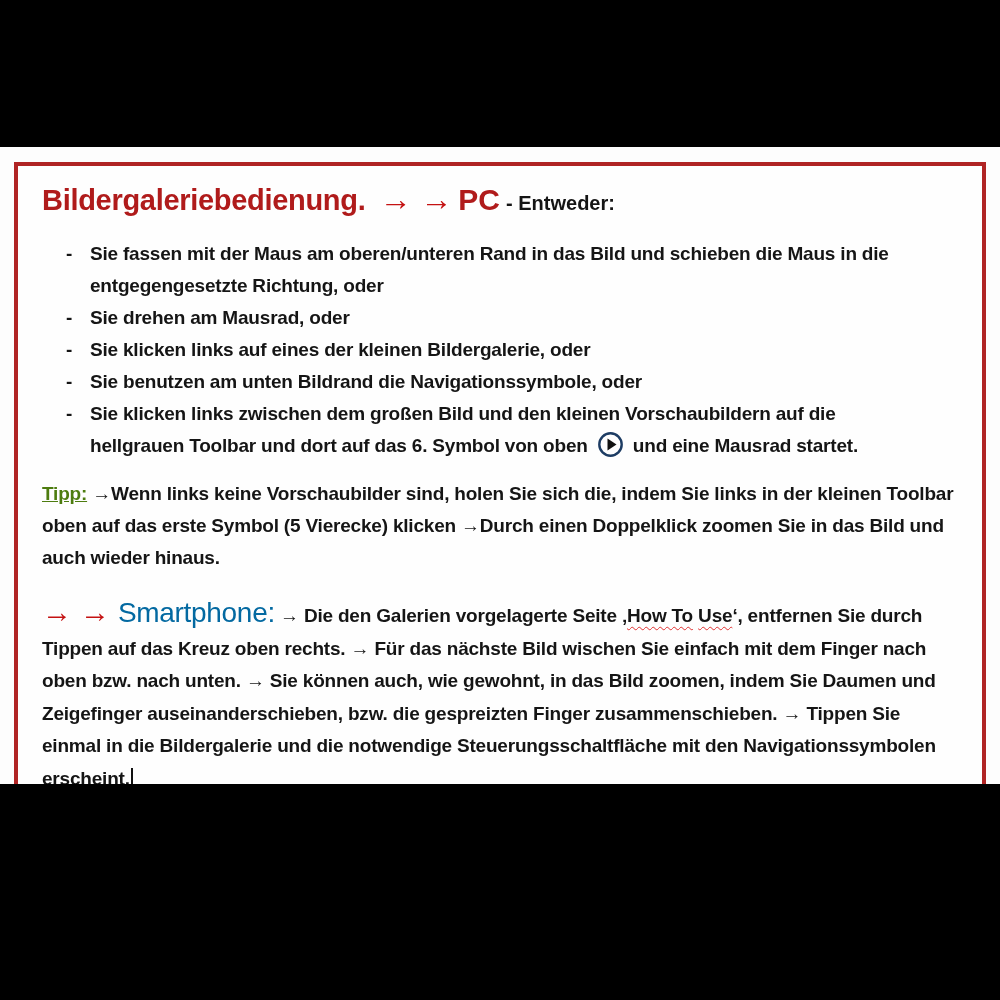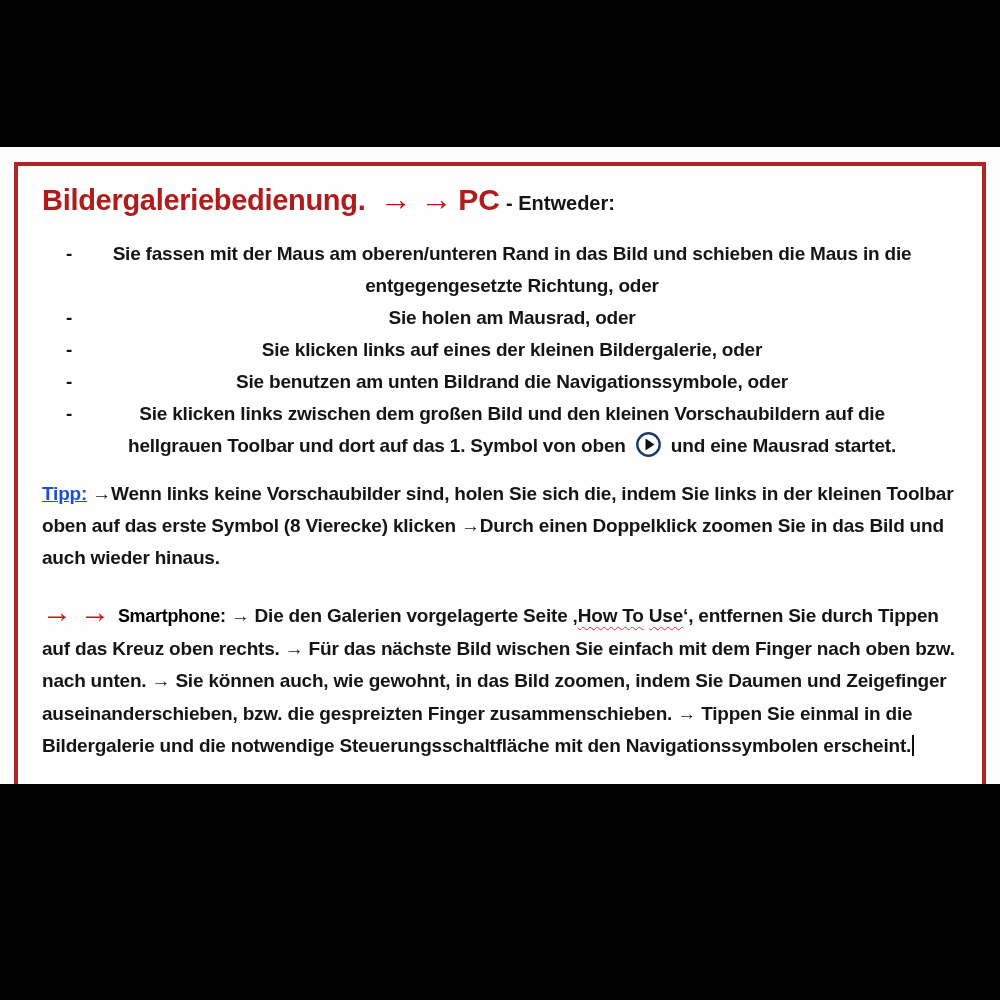--- a/index.html
+++ b/index.html
@@ -35,34 +35,34 @@
   .h-suffix{font-size:20px;font-weight:700;color:#151515;padding-left:6px;}
   .bullet-list{margin:0;padding:0 28px 0 26px;}
   .bullet-item{
     display:flex;
     font-size:19px;font-weight:700;
     line-height:32px;
     letter-spacing:-0.2px;
     color:#151515;
   }
   .bullet-marker{width:24px;flex:0 0 24px;}
-  .bullet-text{flex:1;max-width:890px;text-align:center;}
+  .bullet-text{flex:1;max-width:890px;}
   .rich-para{
     font-size:19px;font-weight:700;
     line-height:32px;
     letter-spacing:-0.2px;
     color:#151515;
     margin:16px 4px 0 2px;
     max-width:948px;
   }
   .rich-para.smartphone{margin-top:22px;line-height:32.5px;}
-  .s-red{color:#1d4ed8;text-decoration:underline;}
+  .s-red{color:#4d7c0f;text-decoration:underline;}
   .s-arrow{color:#151515;}
   .s-big-red-arrow{font-size:30px;font-weight:700;color:#c41212;}
-  .s-big-darkred{font-size:18px;font-weight:700;color:#000000;letter-spacing:-0.3px;}
+  .s-big-darkred{font-size:28px;font-weight:400;color:#0369a1;letter-spacing:-0.3px;}
   .s-squiggle{
     text-decoration-line:underline;
     text-decoration-style:wavy;
     text-decoration-color:#e03030;
     text-decoration-thickness:1px;
     text-underline-offset:4px;
     margin-top:15px;
   }
   .play-icon{
     display:inline-block;
@@ -97,40 +97,40 @@
         <span class="h-title">Bildergaleriebedienung.</span><span class="h-arrows">→ →</span><span class="h-platform">PC</span><span class="h-suffix">- Entweder:</span>
       </div>
 
       <div class="bullet-list">
           <div class="bullet-item">
             <span class="bullet-marker">-</span>
             <span class="bullet-text"><span>Sie fassen mit der Maus am oberen/unteren Rand in das Bild und schieben die Maus in die entgegengesetzte Richtung, oder</span></span>
           </div>
           <div class="bullet-item">
             <span class="bullet-marker">-</span>
-            <span class="bullet-text"><span>Sie holen am Mausrad, oder</span></span>
+            <span class="bullet-text"><span>Sie drehen am Mausrad, oder</span></span>
           </div>
           <div class="bullet-item">
             <span class="bullet-marker">-</span>
             <span class="bullet-text"><span>Sie klicken links auf eines der kleinen Bildergalerie, oder</span></span>
           </div>
           <div class="bullet-item">
             <span class="bullet-marker">-</span>
             <span class="bullet-text"><span>Sie benutzen am unten Bildrand die Navigationssymbole, oder</span></span>
           </div>
           <div class="bullet-item">
             <span class="bullet-marker">-</span>
-            <span class="bullet-text"><span>Sie klicken links zwischen dem großen Bild und den kleinen Vorschaubildern auf die hellgrauen Toolbar und dort auf das 1. Symbol von oben </span><span class="play-icon"><svg width="27" height="27" viewBox="0 0 27 27">
+            <span class="bullet-text"><span>Sie klicken links zwischen dem großen Bild und den kleinen Vorschaubildern auf die hellgrauen Toolbar und dort auf das 6. Symbol von oben </span><span class="play-icon"><svg width="27" height="27" viewBox="0 0 27 27">
                   <circle cx="13.5" cy="13.5" r="11.2" fill="none" stroke="#1d3c63" stroke-width="2.4"></circle>
                   <polygon points="10.5,7.5 19.5,13.5 10.5,19.5" fill="#111"></polygon>
                 </svg></span><span> und eine Mausrad startet.</span></span>
           </div>
         </div>
 
-      <div class="rich-para"><span class="s-red">Tipp:</span><span>  </span><span class="s-arrow">→</span><span>Wenn links keine Vorschaubilder sind, holen Sie sich die, indem Sie links in der kleinen Toolbar oben auf das erste Symbol (8 Vierecke) klicken </span><span class="s-arrow">→</span><span>Durch einen Doppelklick zoomen Sie in das Bild und auch wieder hinaus.</span></div>
+      <div class="rich-para"><span class="s-red">Tipp:</span><span>  </span><span class="s-arrow">→</span><span>Wenn links keine Vorschaubilder sind, holen Sie sich die, indem Sie links in der kleinen Toolbar oben auf das erste Symbol (5 Vierecke) klicken </span><span class="s-arrow">→</span><span>Durch einen Doppelklick zoomen Sie in das Bild und auch wieder hinaus.</span></div>
 
       <div class="rich-para smartphone"><span class="s-big-red-arrow">→ → </span><span class="s-big-darkred">Smartphone:</span><span> </span><span class="s-arrow">→</span><span> Die den Galerien vorgelagerte Seite ‚</span><span class="s-squiggle">How To</span><span> </span><span class="s-squiggle">Use</span><span>‘, entfernen Sie durch Tippen auf das Kreuz oben rechts. </span><span class="s-arrow">→</span><span> Für das nächste Bild wischen Sie einfach mit dem Finger nach oben bzw. nach unten. </span><span class="s-arrow">→</span><span> Sie können auch, wie gewohnt, in das Bild zoomen, indem Sie Daumen und Zeigefinger auseinanderschieben, bzw. die gespreizten Finger zusammenschieben. </span><span class="s-arrow">→</span><span> Tippen Sie einmal in die Bildergalerie und die notwendige Steuerungsschaltfläche mit den Navigationssymbolen erscheint.</span><span class="text-cursor"></span></div>
 
     </div>
   </div>
 
   <div class="caption">0 Wie bediene ich die Bildergalerie.jpg</div>
 </div>
 
 </body></html>

